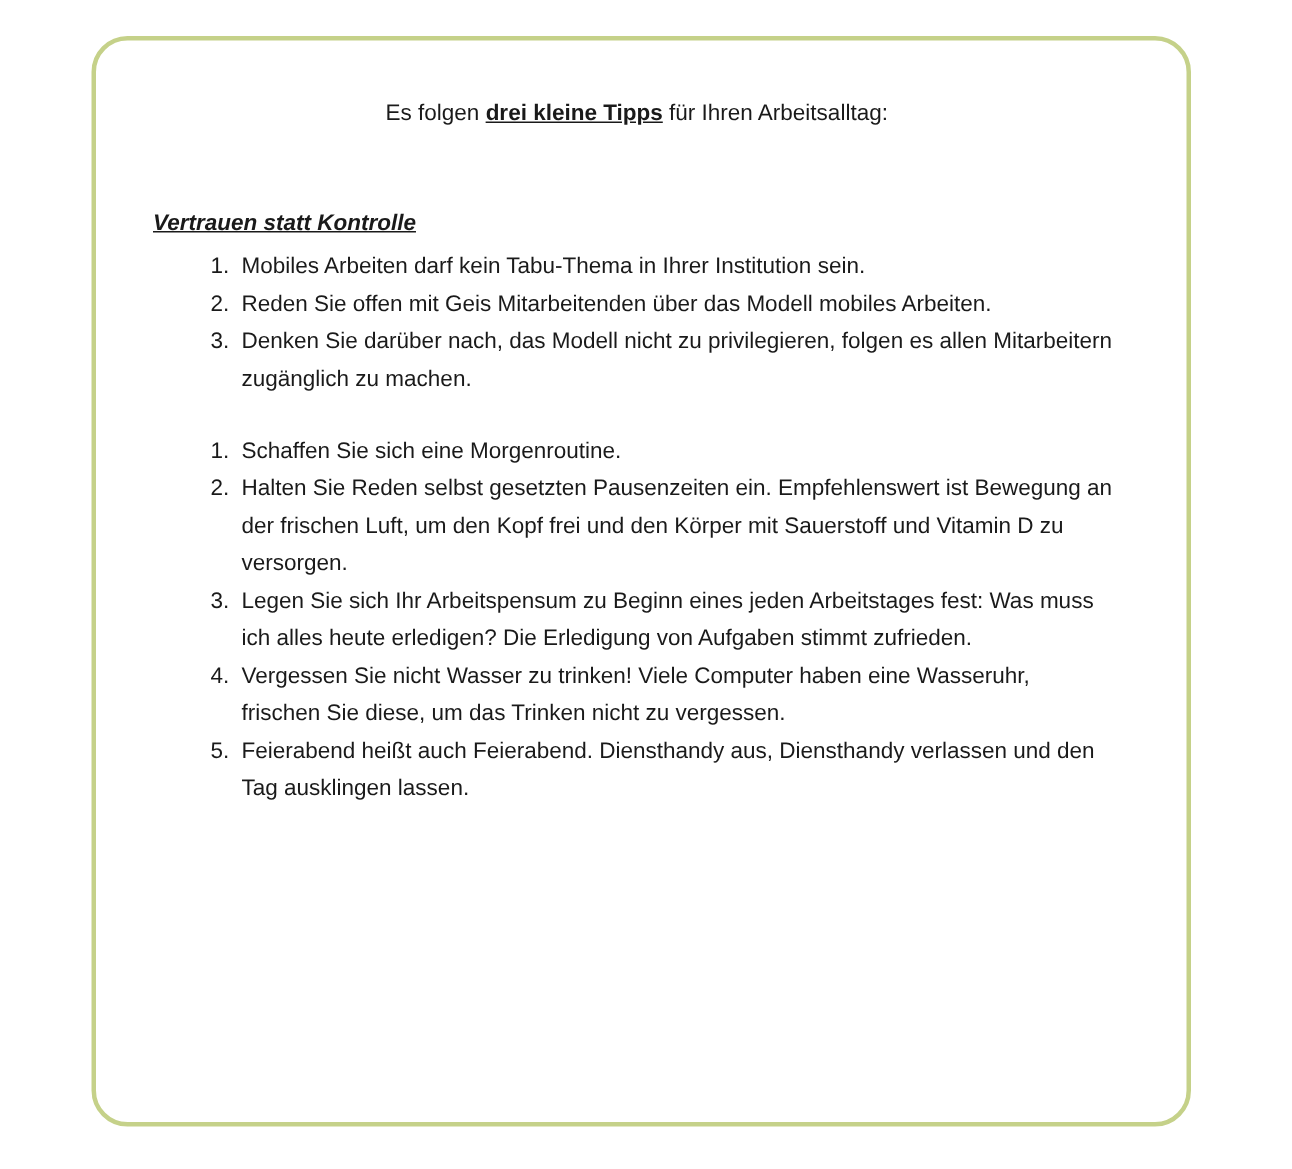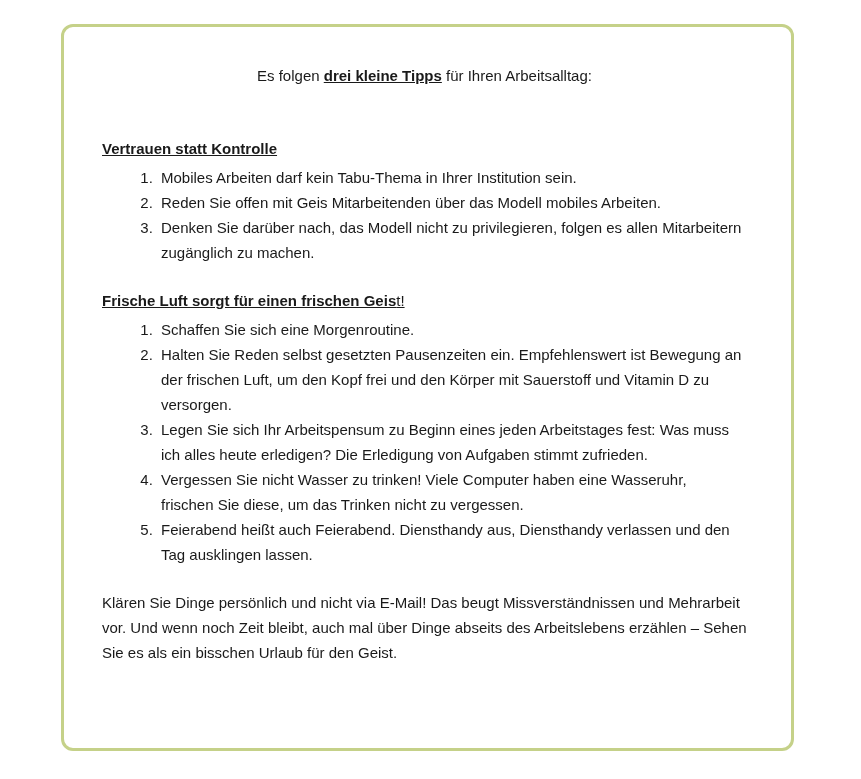--- a/index.html
+++ b/index.html
@@ -16,21 +16,21 @@
     overflow: hidden;
   }
   .frame {
     position: absolute;
     left: 61px;
     top: 24px;
     width: 733px;
     height: 727px;
     box-sizing: border-box;
     border: 3px solid var(--border-color, #c5d189);
-    border-radius: 12px;
+    border-radius: 24px;
   }
   .content {
     padding: 36px 44px 0 38px;
     font-size: 15px;
     line-height: 25px;
   }
   .title {
     margin: 0;
     text-align: center;
   }
@@ -42,20 +42,21 @@
     margin-top: 23px;
   }
   .section:first-of-type {
     margin-top: 48px;
   }
   .heading {
     margin: 0;
     font-size: 15px;
     line-height: 25px;
     font-weight: bold;
+    font-style: italic;
     text-decoration: underline;
   }
   .heading .light {
     font-weight: normal;
   }
   .tips {
     margin: 4px;
     padding-left: 51px;
   }
   .tips li {
@@ -76,28 +77,26 @@
     <div class="section">
       <h2 class="heading">Vertrauen statt Kontrolle</h2>
       <ol class="tips">
         <li>Mobiles Arbeiten darf kein Tabu-Thema in Ihrer Institution sein.</li>
         <li>Reden Sie offen mit Geis Mitarbeitenden über das Modell mobiles Arbeiten.</li>
         <li>Denken Sie darüber nach, das Modell nicht zu privilegieren, folgen es allen Mitarbeitern zugänglich zu machen.</li>
       </ol>
     </div>
 
     <div class="section">
-      <h2 class="heading"><span>Frische Luft sorgt für einen frischen Geis</span><span class="light">t!</span></h2>
       <ol class="tips">
         <li>Schaffen Sie sich eine Morgenroutine.</li>
         <li>Halten Sie Reden selbst gesetzten Pausenzeiten ein. Empfehlenswert ist Bewegung an der frischen Luft, um den Kopf frei und den Körper mit Sauerstoff und Vitamin D zu versorgen.</li>
         <li>Legen Sie sich Ihr Arbeitspensum zu Beginn eines jeden Arbeitstages fest: Was muss ich alles heute erledigen? Die Erledigung von Aufgaben stimmt zufrieden.</li>
         <li>Vergessen Sie nicht Wasser zu trinken! Viele Computer haben eine Wasseruhr, frischen Sie diese, um das Trinken nicht zu vergessen.</li>
         <li>Feierabend heißt auch Feierabend. Diensthandy aus, Diensthandy verlassen und den Tag ausklingen lassen.</li>
       </ol>
     </div>
 
     <div class="section">
-      <p class="para">Klären Sie Dinge persönlich und nicht via E-Mail! Das beugt Missverständnissen und Mehrarbeit vor. Und wenn noch Zeit bleibt, auch mal über Dinge abseits des Arbeitslebens erzählen – Sehen Sie es als ein bisschen Urlaub für den Geist.</p>
     </div>
 
   </div>
 </div>
 
 </body></html>

